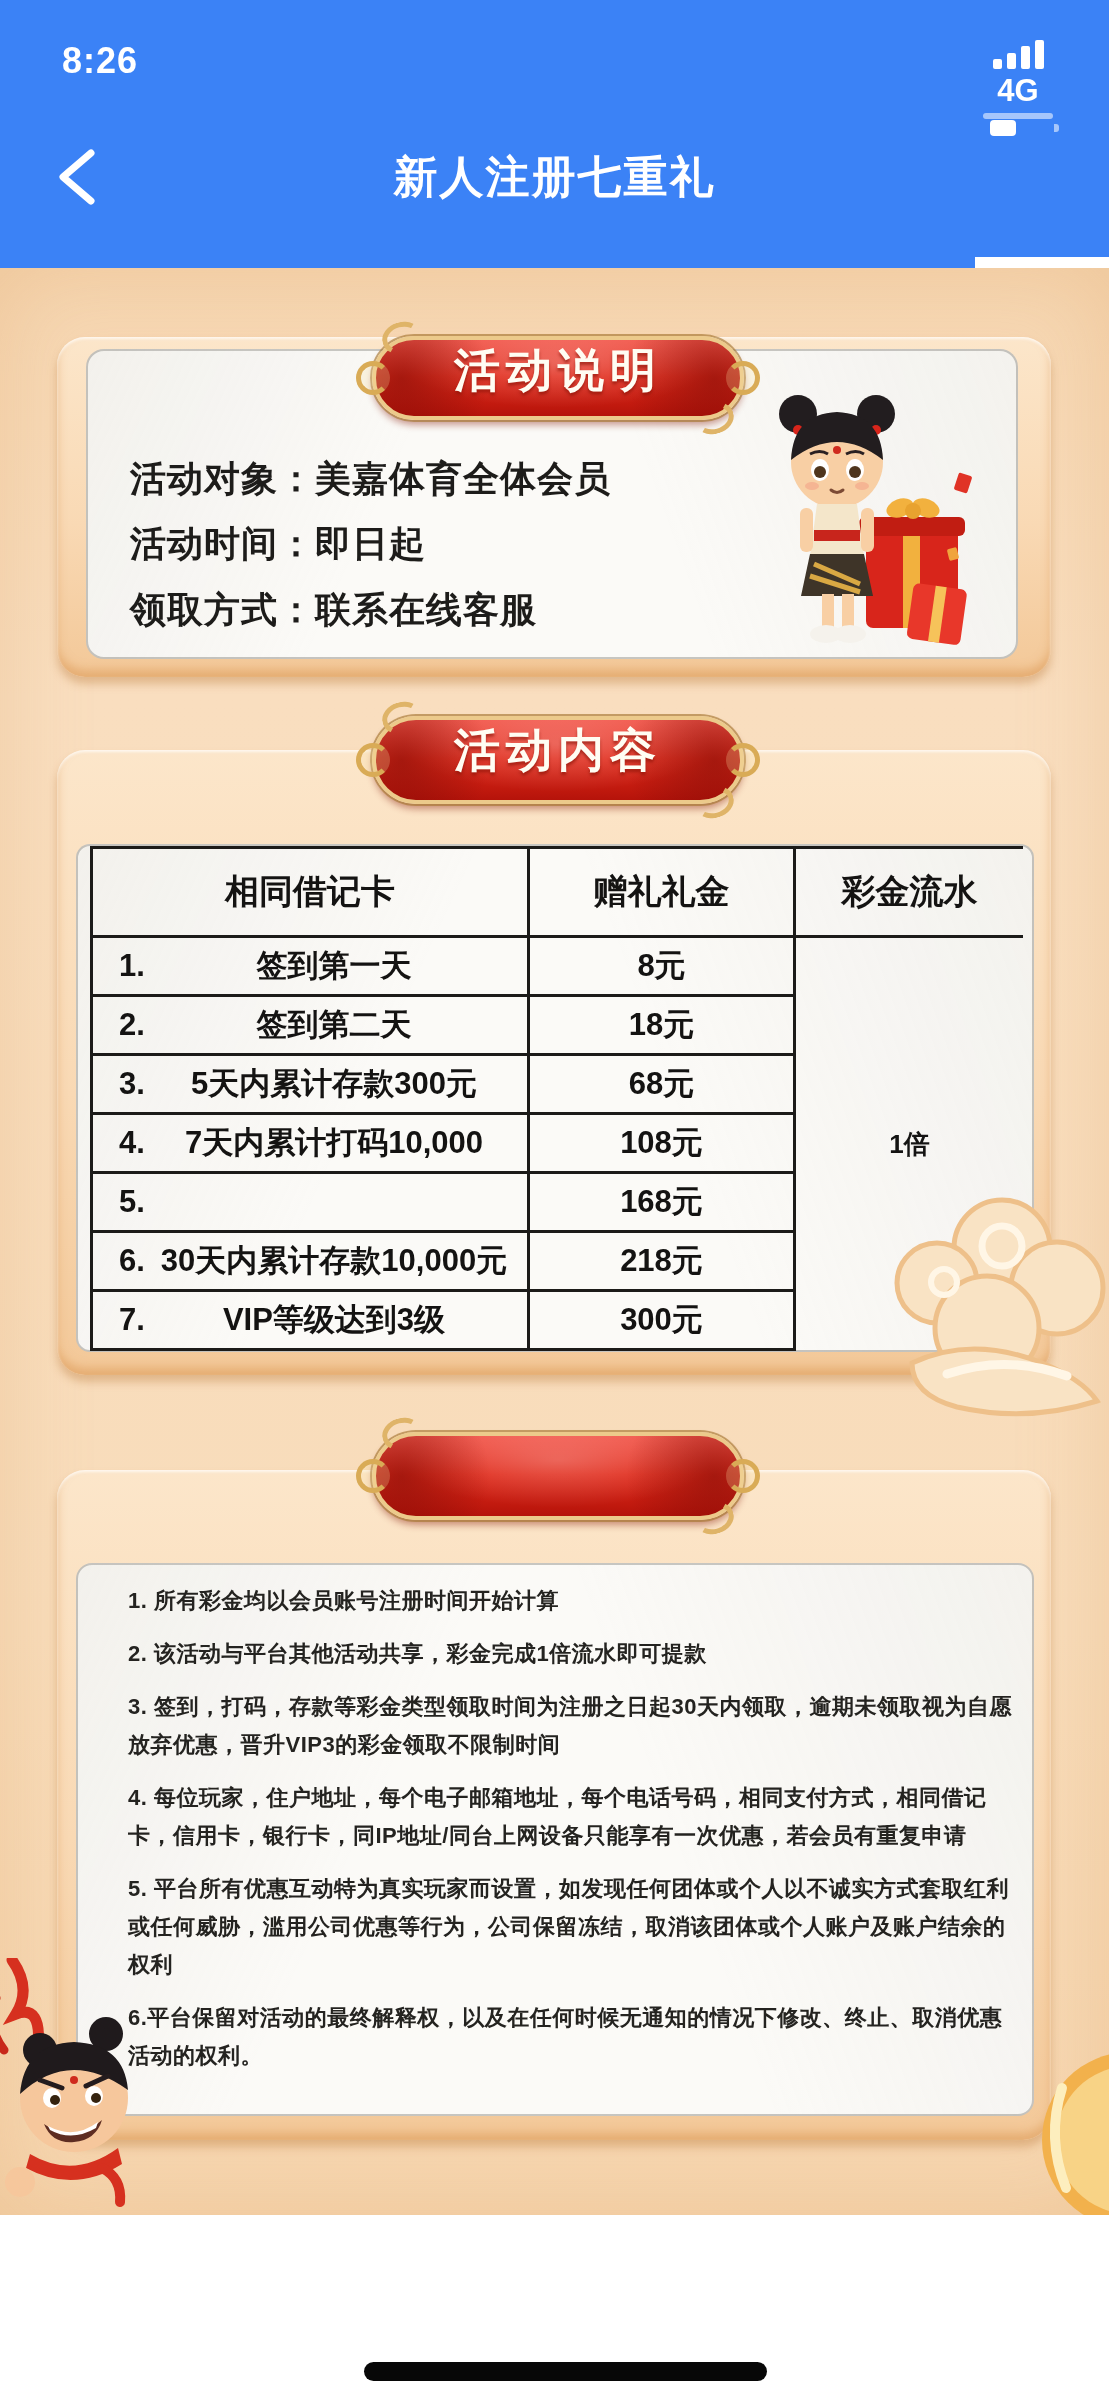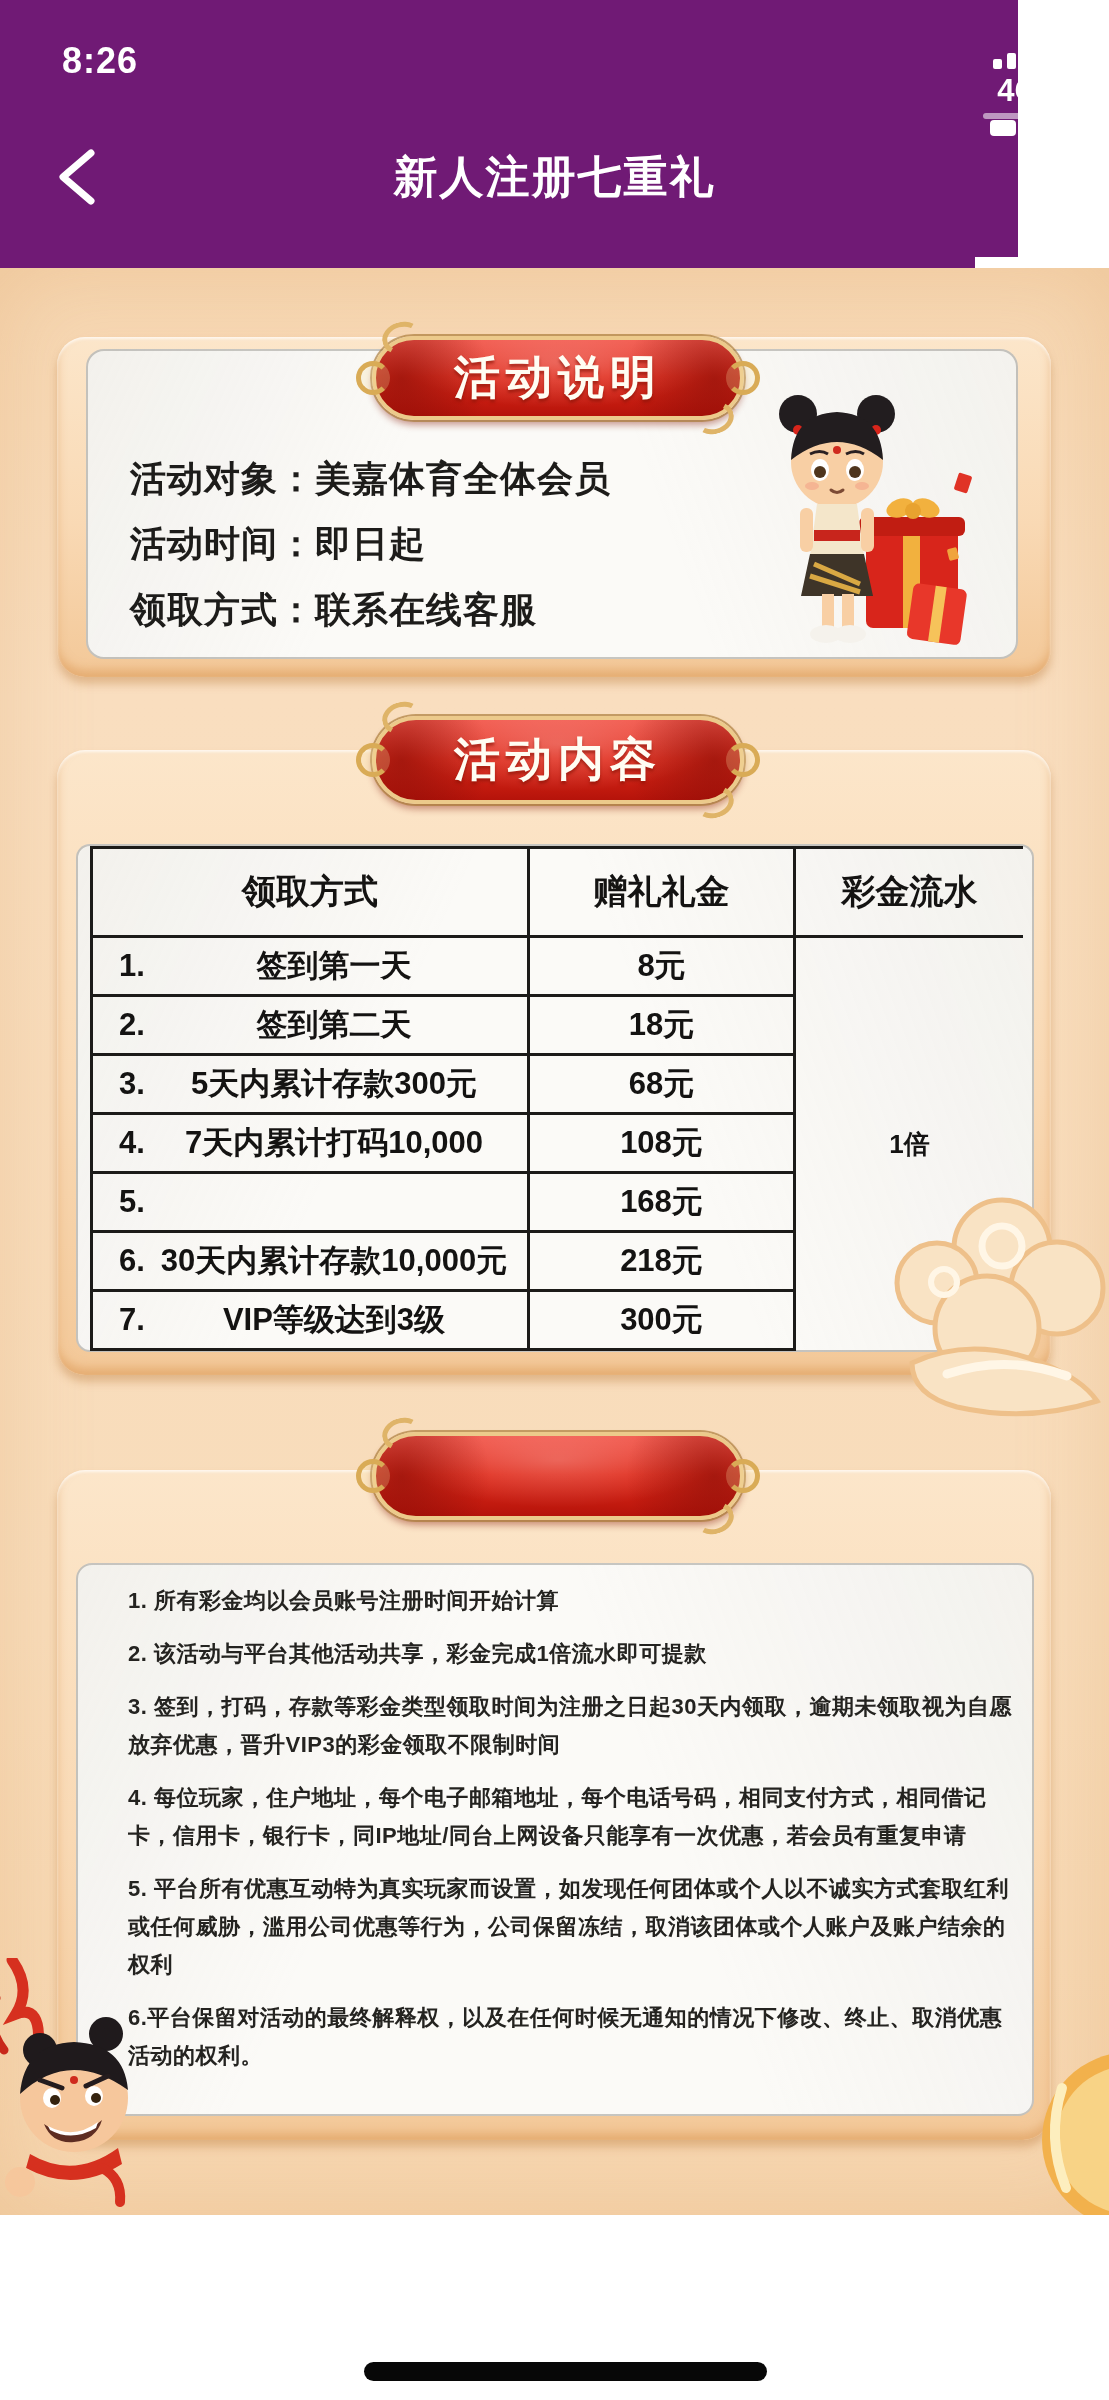--- a/index.html
+++ b/index.html
@@ -1,21 +1,21 @@
 <!DOCTYPE html>
 <html><head>
 <meta charset="utf-8">
 <style>
   html,body{margin:0;padding:0;background:#ffffff;}
   .screen{
     position:relative;width:1109px;height:2400px;overflow:hidden;background:#ffffff;
     font-family:"Liberation Sans","DejaVu Sans",sans-serif;
   }
   
-  .header{position:absolute;left:0;top:0;width:1018px;height:268px;background:#701a75;}
+  .header{position:absolute;left:0;top:0;width:1109px;height:268px;background:#3b82f6;}
   .status-bar{position:absolute;left:0;top:40px;width:1109px;height:36px;color:#ffffff;}
   .time{position:absolute;left:62px;top:0;font-size:36px;font-weight:700;letter-spacing:1px;}
   .sb-right{position:absolute;right:56px;top:0;height:36px;display:flex;align-items:center;gap:4px;flex-direction:column;}
   .signal{display:flex;align-items:flex-end;gap:5px;height:30px;}
   .signal i{display:block;width:9px;background:#ffffff;border-radius:2px;}
   .sg1{height:10px}.sg2{height:16px}.sg3{height:23px}.sg4{height:29px}
   .net{font-size:31px;font-weight:600;}
   .battery{position:relative;width:64px;height:30px;border:3px solid rgba(255,255,255,.55);border-radius:9px;}
   .battery .fill{position:absolute;left:4px;top:4px;width:26px;height:16px;background:#ffffff;border-radius:4px;}
   .battery .nub{position:absolute;right:-9px;top:8px;width:5px;height:8px;background:rgba(255,255,255,.55);border-radius:0 3px 3px 0;}
@@ -38,21 +38,21 @@
     border:2px solid rgba(122,120,112,.40);}
   
   .banner{position:absolute;width:364px;height:80px;border-radius:44px;
     background:
       radial-gradient(circle at 7% 50%, rgba(110,8,4,.50), rgba(110,8,4,0) 26%),
       radial-gradient(circle at 93% 50%, rgba(110,8,4,.50), rgba(110,8,4,0) 26%),
       radial-gradient(ellipse at 50% 30%, rgba(255,255,255,.22), rgba(255,255,255,0) 60%),
       linear-gradient(180deg,#f2564a 0%,#e02a1a 48%,#b5130a 100%);
     border:4px solid #ecca8b;
     box-shadow:0 0 0 2px rgba(168,122,52,.65), 0 5px 7px rgba(140,35,18,.45);
-    display:flex;align-items:center;justify-content:center;}
+    display:flex;align-items:flex-start;justify-content:center;}
   .banner::before,.banner::after{content:"";position:absolute;top:50%;width:24px;height:24px;
     border:5px solid #d9ab56;border-radius:50%;background:rgba(247,222,160,.25);}
   .banner::before{left:-20px;transform:translateY(-50%);border-right-color:transparent;}
   .banner::after{right:-20px;transform:translateY(-50%);border-left-color:transparent;}
   .banner .curl-tl,.banner .curl-br{position:absolute;width:30px;height:22px;border:5px solid #dfb468;border-radius:50%;}
   .banner .curl-tl{left:6px;top:-18px;border-bottom-color:transparent;border-right-color:transparent;transform:rotate(-15deg);}
   .banner .curl-br{right:6px;bottom:-18px;border-top-color:transparent;border-left-color:transparent;transform:rotate(-15deg);}
   .banner .txt{position:relative;z-index:2;color:#fffdf3;font-size:46px;font-weight:800;letter-spacing:6px;
     text-shadow:0 3px 3px rgba(140,20,8,.65);}
   
@@ -168,21 +168,21 @@
       <div class="card-inner" style="left:19px;top:94px;width:954px;height:504px;border-radius:14px;"></div>
     </div>
 
     <div class="banner" style="left:372px;top:448px;">
       <span class="curl-tl"></span>
         <span class="curl-br"></span>
       <span class="txt">活动内容</span>
     </div>
 
     <div class="tbl" style="top:578px;">
-      <div class="th b-r">领取方式</div>
+      <div class="th b-r">相同借记卡</div>
       <div class="th b-r">赠礼礼金</div>
       <div class="th">彩金流水</div>
 
       <div class="td task">
           <span class="num">1.</span>
           <span>签到第一天</span>
         </div>
       <div class="td">8元</div>
 
       <div class="td task">

